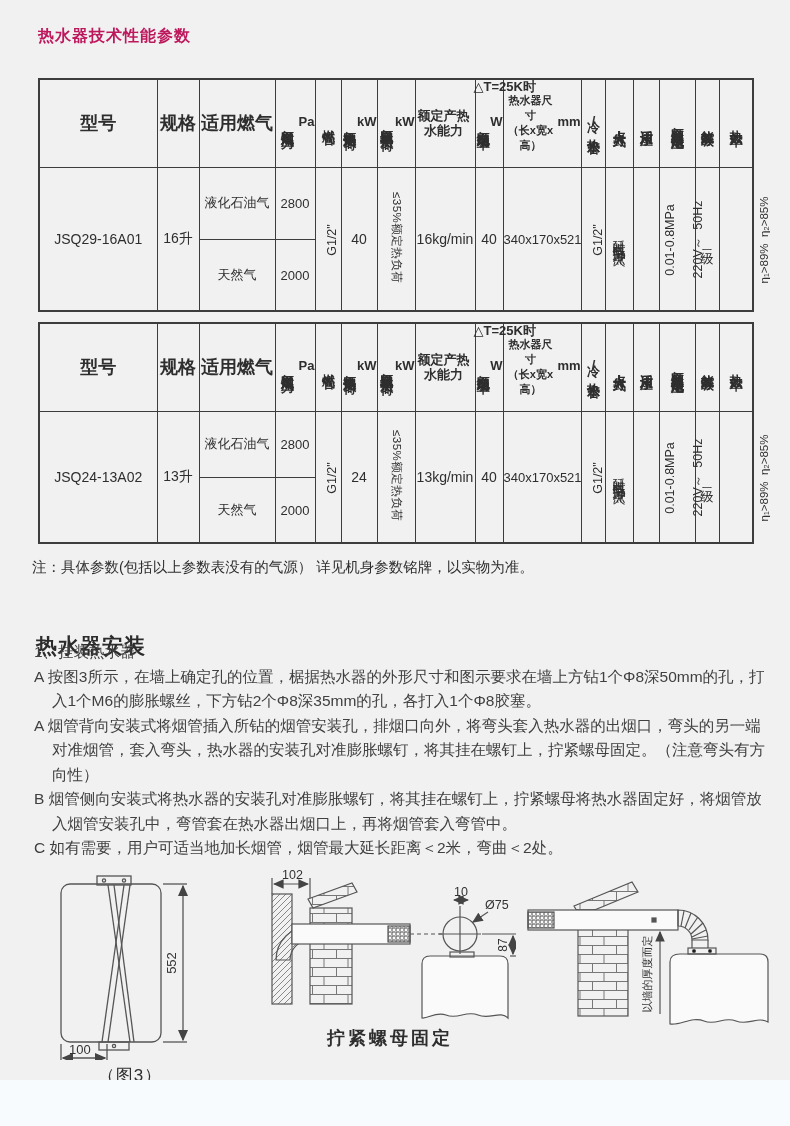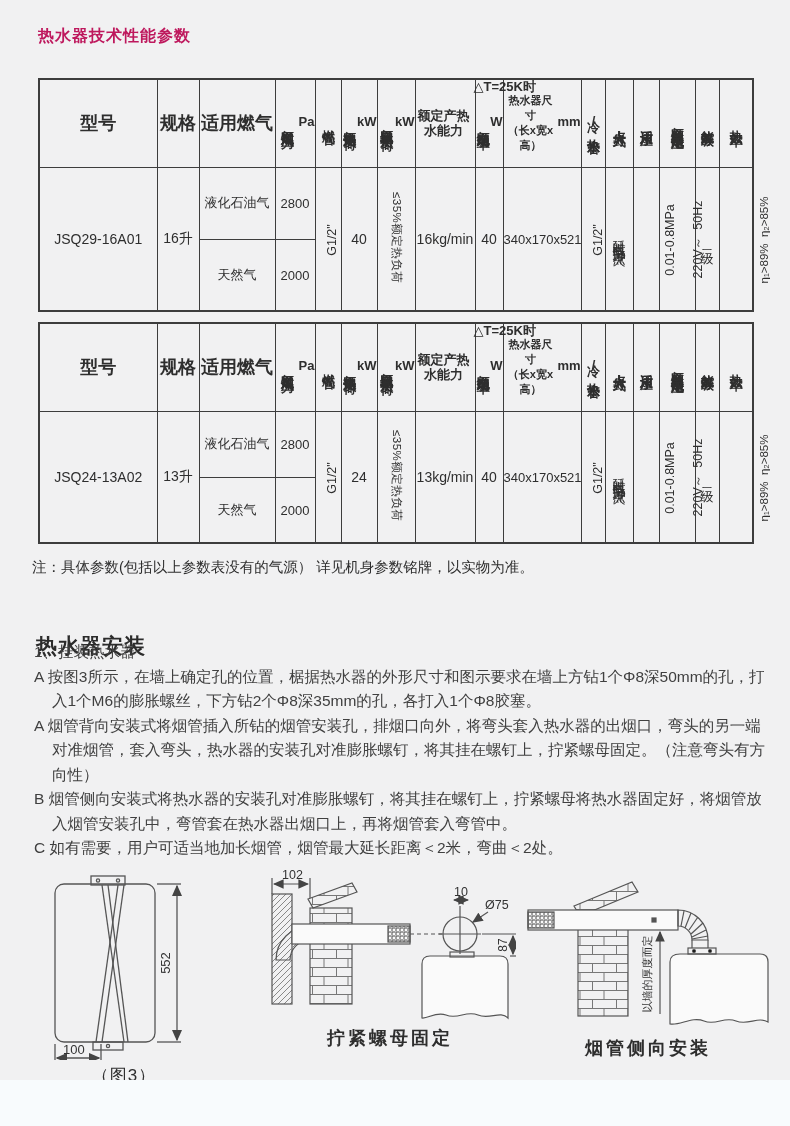--- a/index.html
+++ b/index.html
@@ -290,21 +290,21 @@
 <div class="abs h2" style="left:36px; top:632px;">热水器安装</div>
 
 <div class="abs install" style="left:34px; top:640px;">
   <p class="sec">1、挂装热水器</p>
   <p class="para">A 按图3所示，在墙上确定孔的位置，椐据热水器的外形尺寸和图示要求在墙上方钻1个Φ8深50mm的孔，打入1个M6的膨胀螺丝，下方钻2个Φ8深35mm的孔，各打入1个Φ8胶塞。</p>
   <p class="para">A 烟管背向安装式将烟管插入所钻的烟管安装孔，排烟口向外，将弯头套入热水器的出烟口，弯头的另一端对准烟管，套入弯头，热水器的安装孔对准膨胀螺钉，将其挂在螺钉上，拧紧螺母固定。（注意弯头有方向性）</p>
   <p class="para">B 烟管侧向安装式将热水器的安装孔对准膨胀螺钉，将其挂在螺钉上，拧紧螺母将热水器固定好，将烟管放入烟管安装孔中，弯管套在热水器出烟口上，再将烟管套入弯管中。</p>
   <p class="para">C 如有需要，用户可适当地加长烟管，烟管最大延长距离＜2米，弯曲＜2处。</p>
 </div>
 
-<div class="fig" style="left:24px; top:868px; width:200px;">
+<div class="fig" style="left:30px; top:868px; width:200px;">
   <svg width="190" height="192" viewBox="0 0 190 192">
     <defs>
       <marker id="ar3" markerWidth="9" markerHeight="8" refX="8" refY="4" orient="auto-start-reverse">
         <path d="M0,0 L9,4 L0,8 Z" fill="#444"></path>
       </marker>
     </defs>
     <g stroke="#555" fill="none" stroke-width="1.3">
       <rect x="26" y="16" width="100" height="158" rx="9"></rect>
       <rect x="62" y="8" width="34" height="9"></rect>
       <circle cx="69" cy="12.5" r="1.6"></circle>
@@ -403,16 +403,15 @@
       <line x1="172" y1="76" x2="172" y2="84"></line>
         <line x1="188" y1="76" x2="188" y2="84"></line>
       <path d="M150,160 V98 Q150,90 160,90 H240 Q248,90 248,98 V158 C238,152 228,162 216,157 C204,152 196,162 184,157 C172,152 160,162 150,160 Z" fill="#fafafa"></path>
       <rect x="168" y="84" width="28" height="6" fill="none"></rect>
       <circle cx="174" cy="87" r="1.5"></circle>
         <circle cx="190" cy="87" r="1.5"></circle>
       <line x1="140" y1="68" x2="140" y2="150" marker-start="url(#ar5)"></line>
     </g>
     <text x="131" y="110" font-size="11" text-anchor="middle" transform="rotate(-90 131 110)">以墙的厚度而定</text>
   </svg>
-  <div class="figlabel">烟管侧向安装</div>
 </div>
 
 <div class="bottom-strip"></div>
 
 </body></html>

